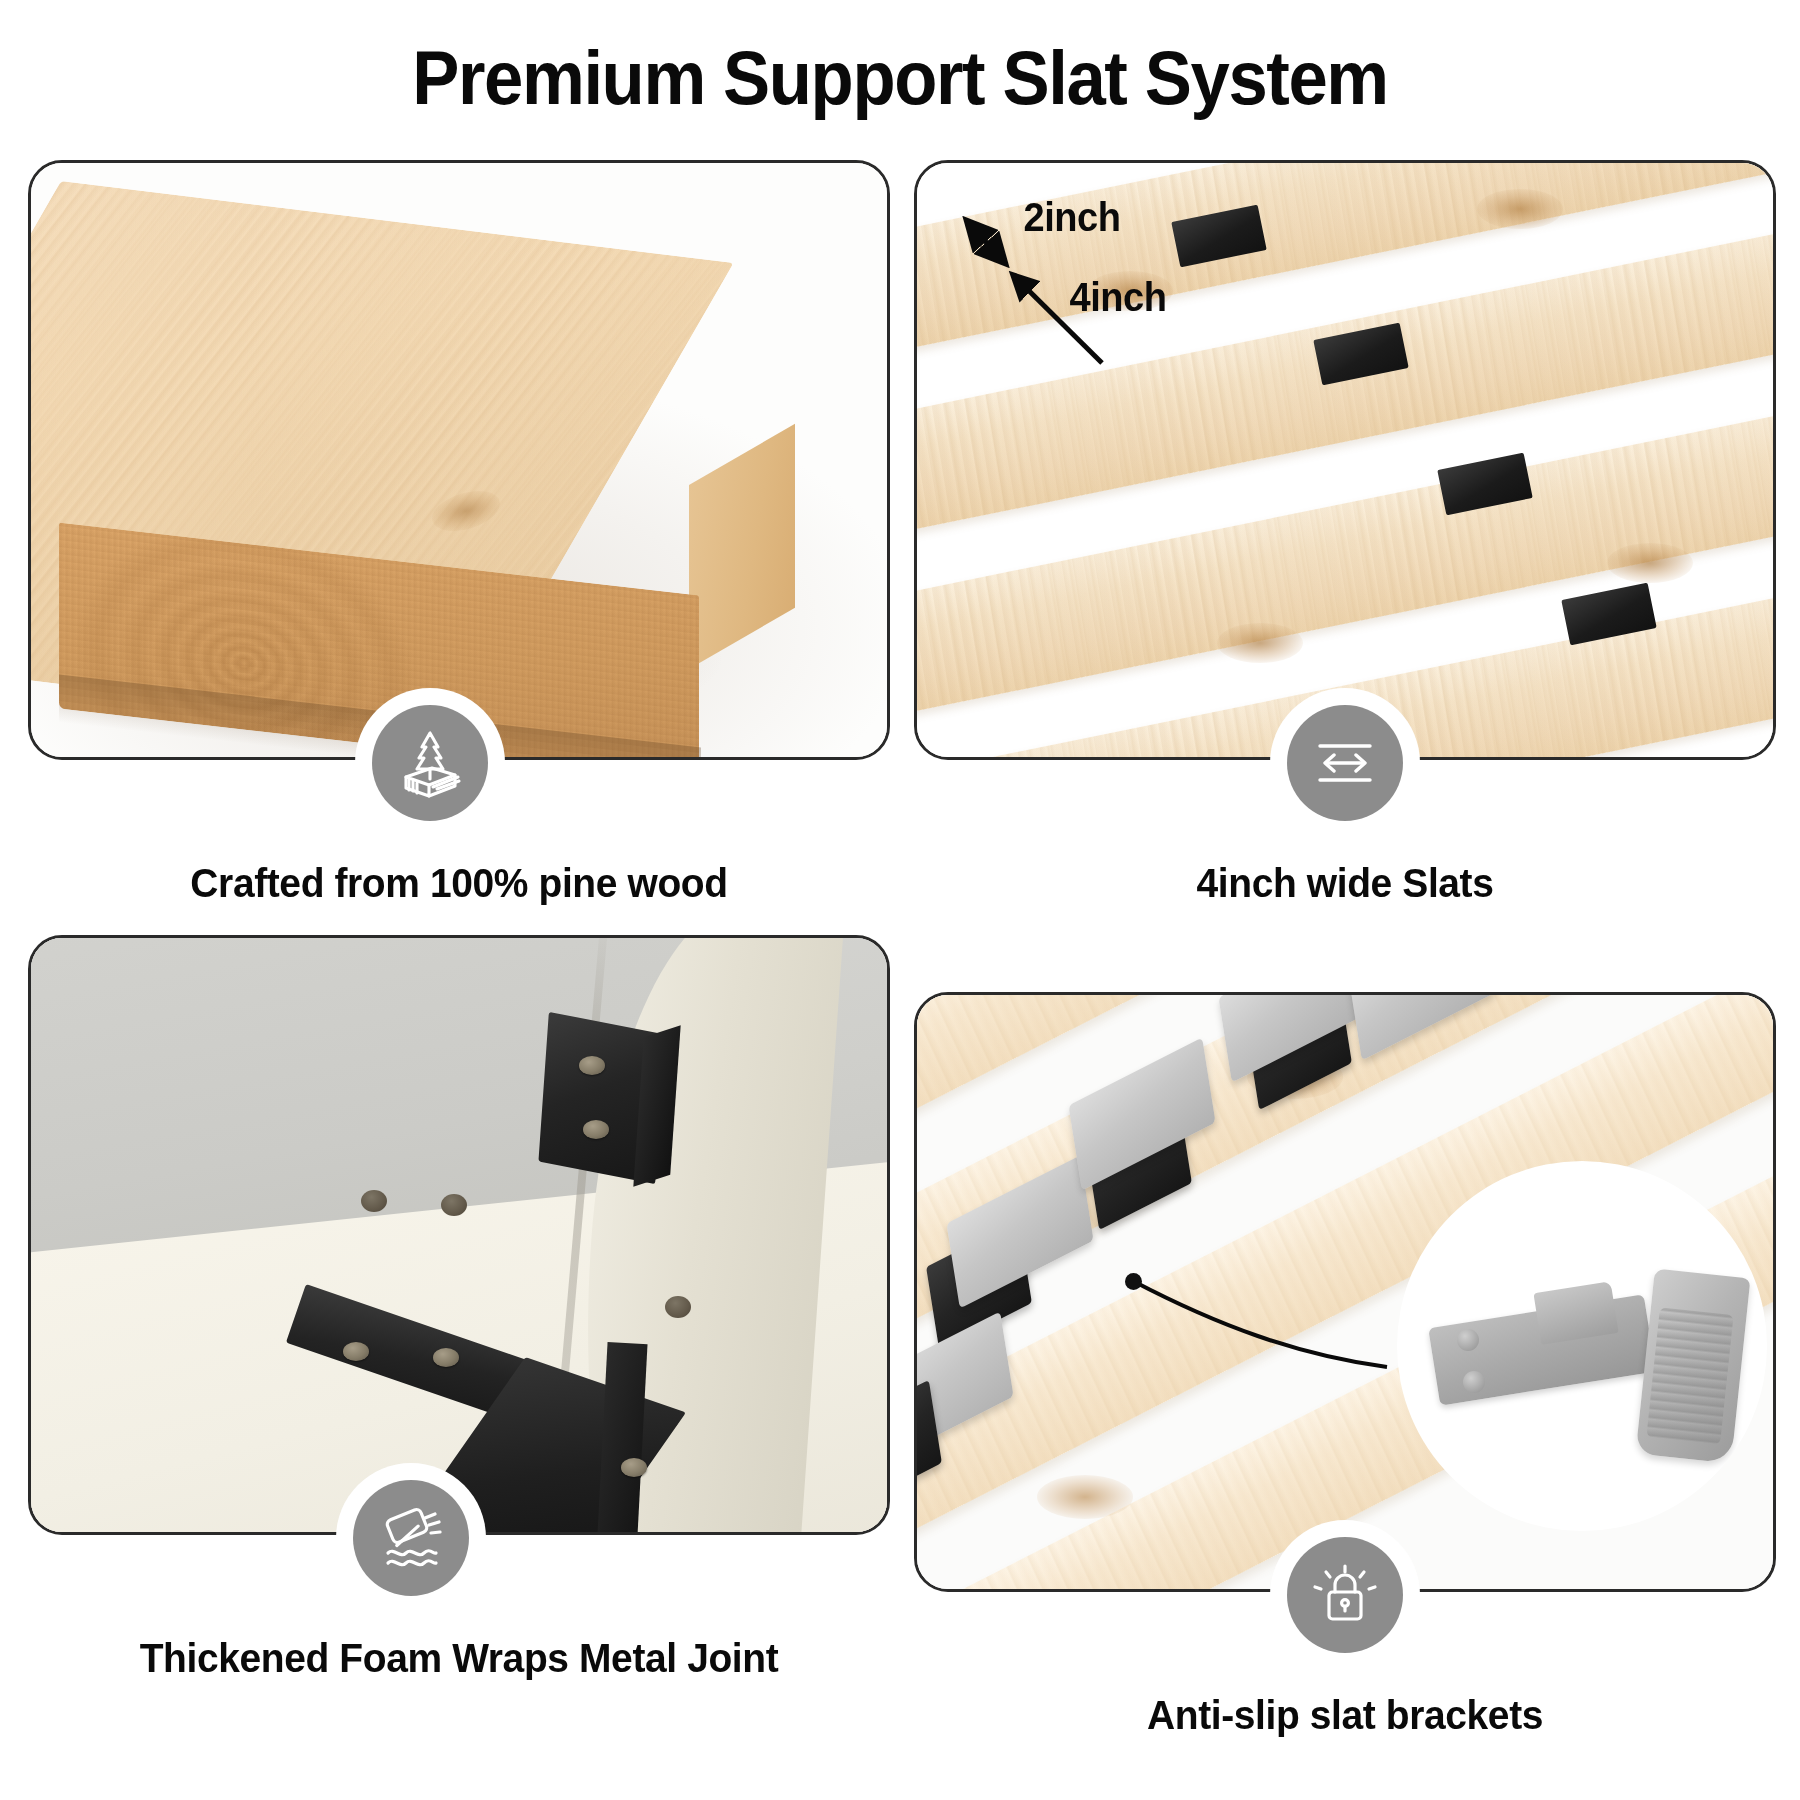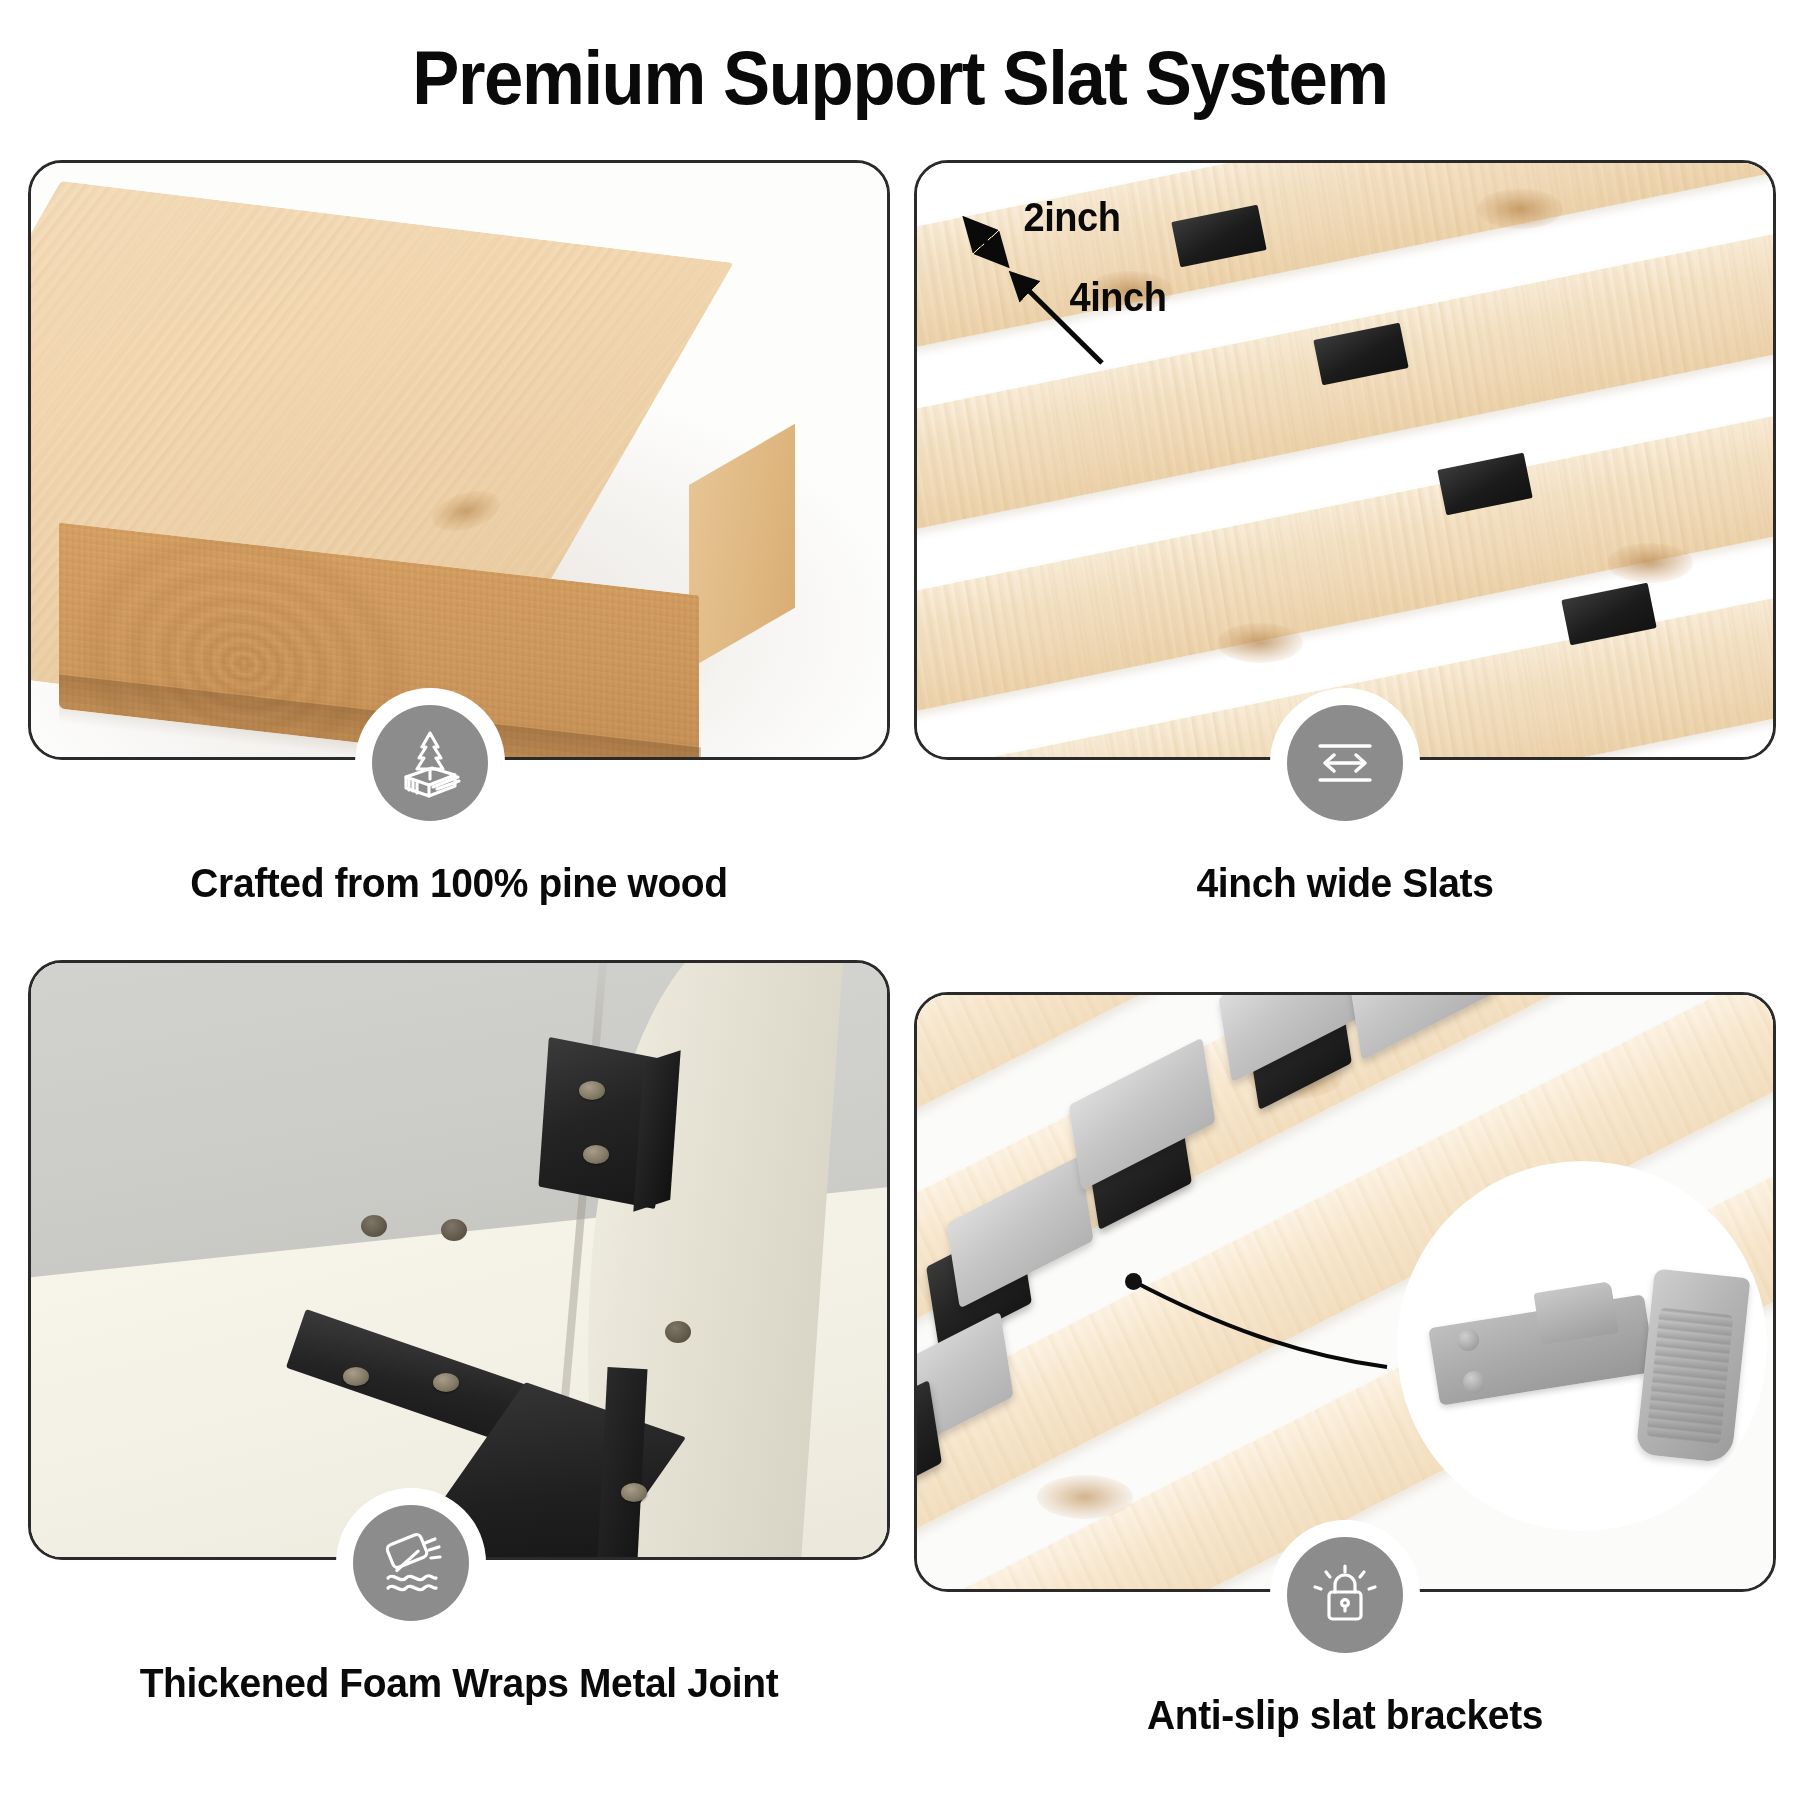--- a/index.html
+++ b/index.html
@@ -30,21 +30,21 @@
 
   
   .grid {
     position: absolute;
     top: 160px; left: 0;
     width: 1800px; height: 1640px;
   }
   .cell { position: absolute; }
   .cell.c0 { left: 28px;   top: 0px;   width: 804px; height: 790px; }
   .cell.c1 { left: 914px;  top: 0px;   width: 862px; height: 790px; }
-  .cell.c2 { left: 28px;   top: 800px; width: 765px; height: 790px; }
+  .cell.c2 { left: 28px;   top: 775px; width: 765px; height: 790px; }
   .cell.c3 { left: 914px;  top: 832px; width: 862px; height: 790px; }
 
   .photo {
     position: absolute;
     left: 0; top: 0;
     width: 862px; height: 600px;
     border: 3px solid #2a2a2a;
     border-radius: 34px;
     overflow: hidden;
     background: #fff;

